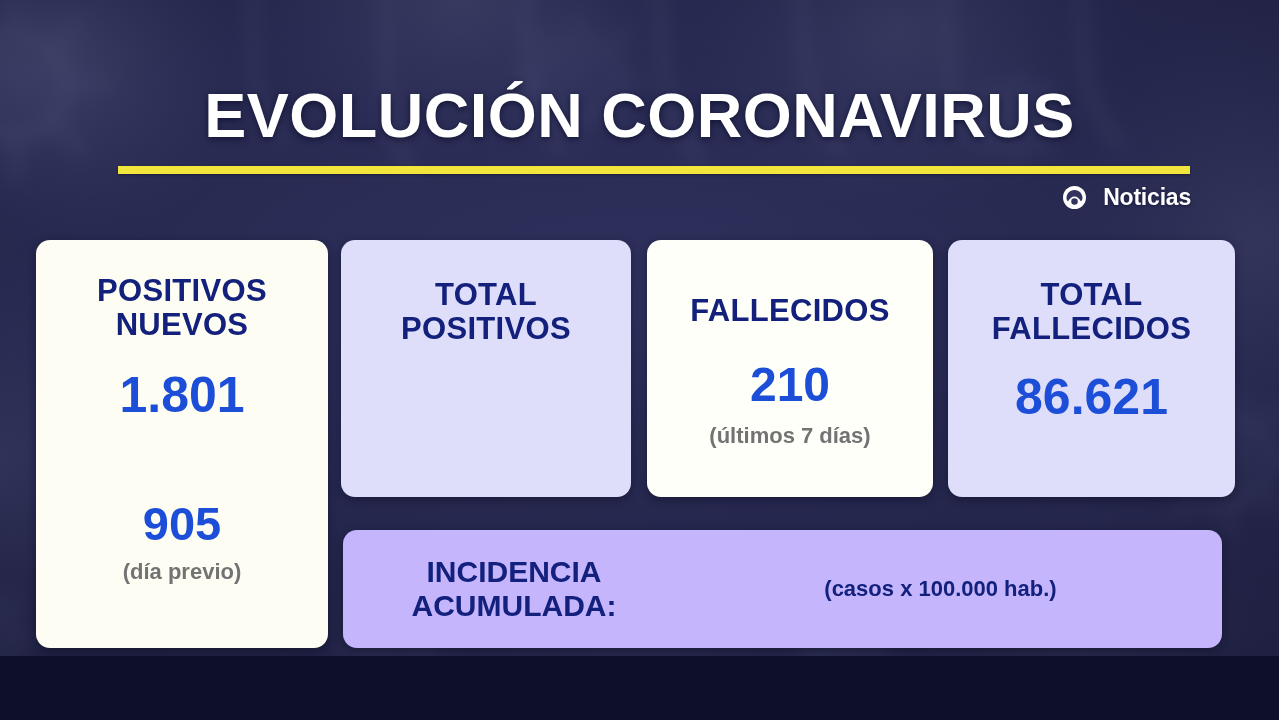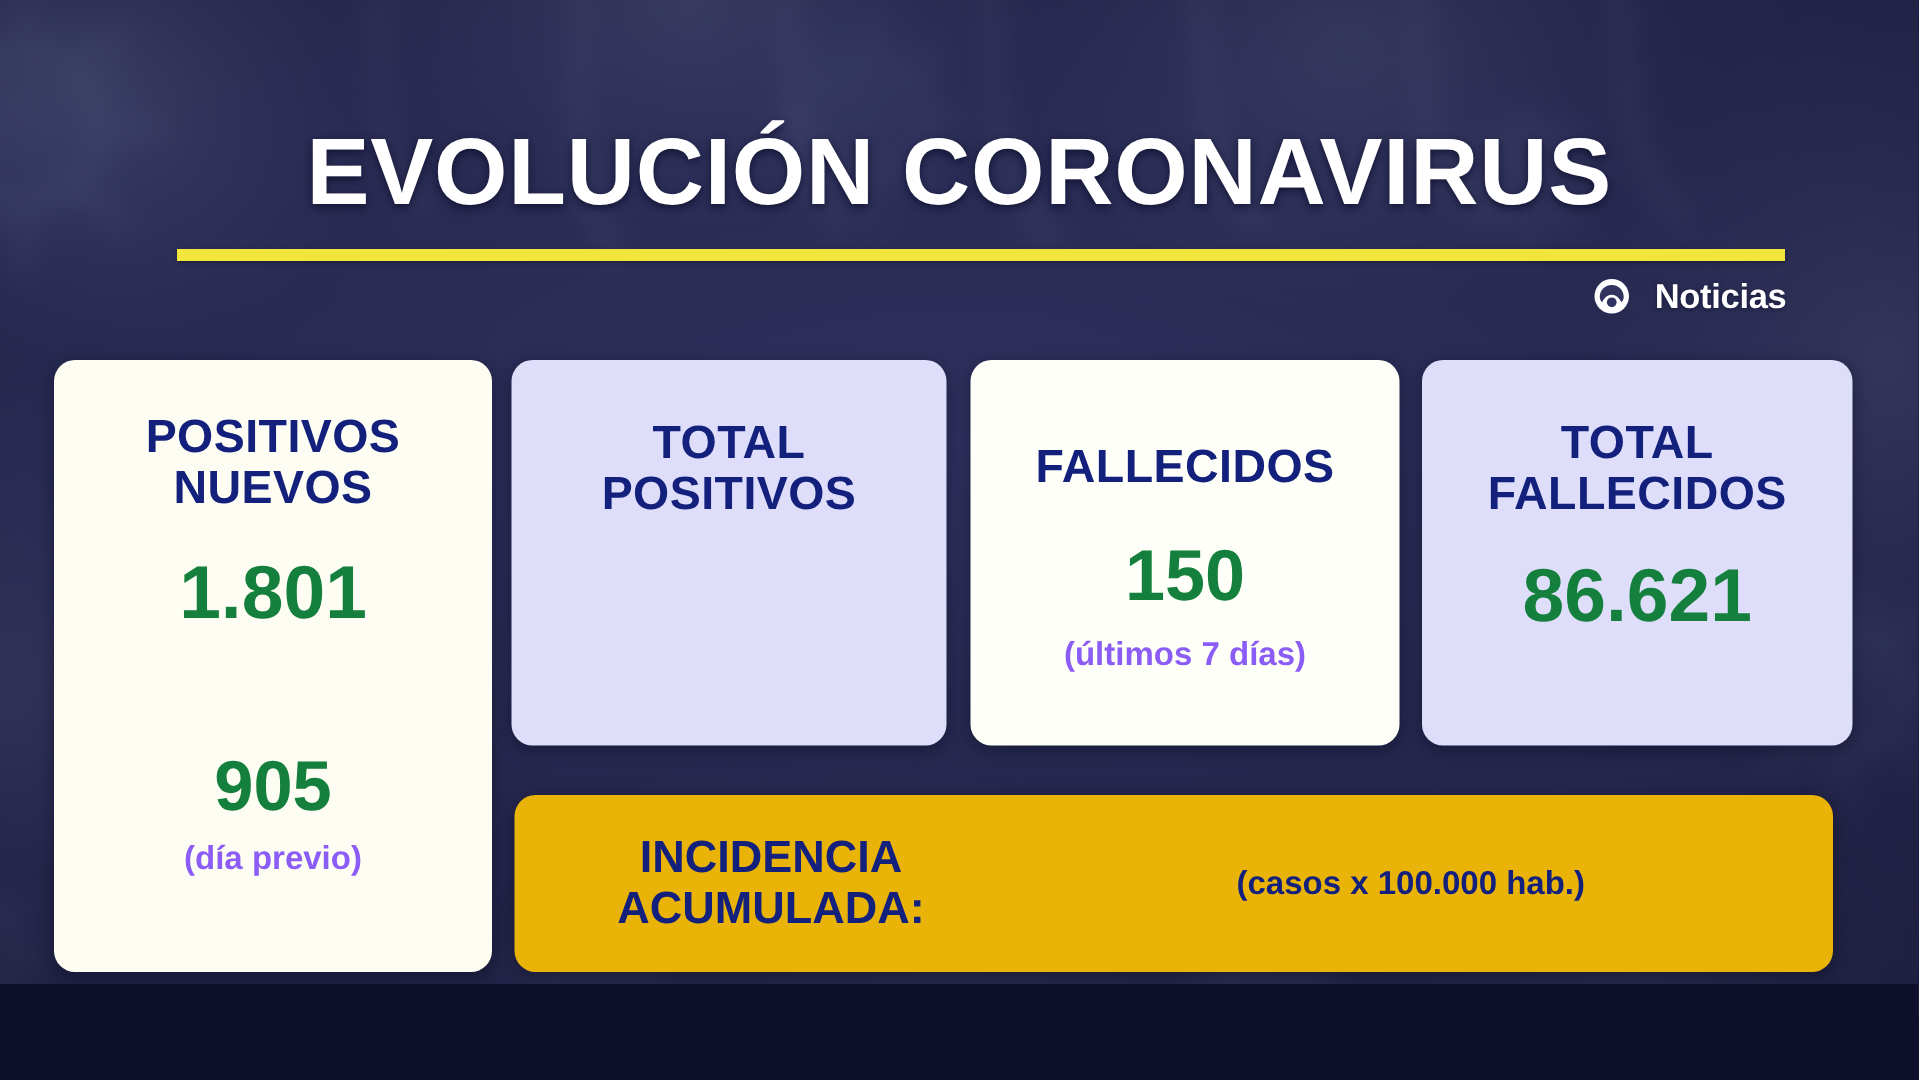--- a/index.html
+++ b/index.html
@@ -96,27 +96,27 @@
     font-weight: bold;
     text-transform: uppercase;
     text-align: center;
     line-height: 1.1;
     color: #13217d;
     letter-spacing: 0.3px;
   }
   .card-value {
     font-weight: bold;
     text-align: center;
-    color: #15803d;
+    color: #1d4ed8;
     line-height: 1;
   }
   .card-note {
     font-weight: bold;
     text-align: center;
-    color: #8b5cf6;
+    color: #737373;
     line-height: 1;
   }
 
   
   #card-positivos-nuevos {
     left: 36px; top: 240px;
     width: 292px; height: 408px;
     background: #fdfdf3;
     padding-top: 34px;
   }
@@ -154,21 +154,21 @@
     padding-top: 38px;
   }
   #card-total-fallecidos .card-label { font-size: 31px; }
   #card-total-fallecidos .card-value { font-size: 50px; margin-top: 26px; }
 
   
   #incidencia-bar {
     position: absolute;
     left: 343px; top: 530px;
     width: 879px; height: 118px;
-    background: #eab308;
+    background: #c4b5fd;
     border-radius: 14px;
     box-shadow: 0 3px 10px rgba(8,10,32,0.45);
     display: flex;
     align-items: center;
     box-sizing: border-box;
     padding-left: 26px;
   }
   #incidencia-bar .inc-label {
     font-size: 30px;
     font-weight: bold;
@@ -283,21 +283,21 @@
 
   <div class="card" id="card-total-positivos">
     <div class="card-label">
       <span>TOTAL</span><br>
       <span>POSITIVOS</span>
     </div>
   </div>
 
   <div class="card" id="card-fallecidos">
     <div class="card-label">FALLECIDOS</div>
-    <div class="card-value">150</div>
+    <div class="card-value">210</div>
     <div class="card-note">(últimos 7 días)</div>
   </div>
 
   <div class="card" id="card-total-fallecidos">
     <div class="card-label">
       <span>TOTAL</span><br>
       <span>FALLECIDOS</span>
     </div>
     <div class="card-value">86.621</div>
   </div>

